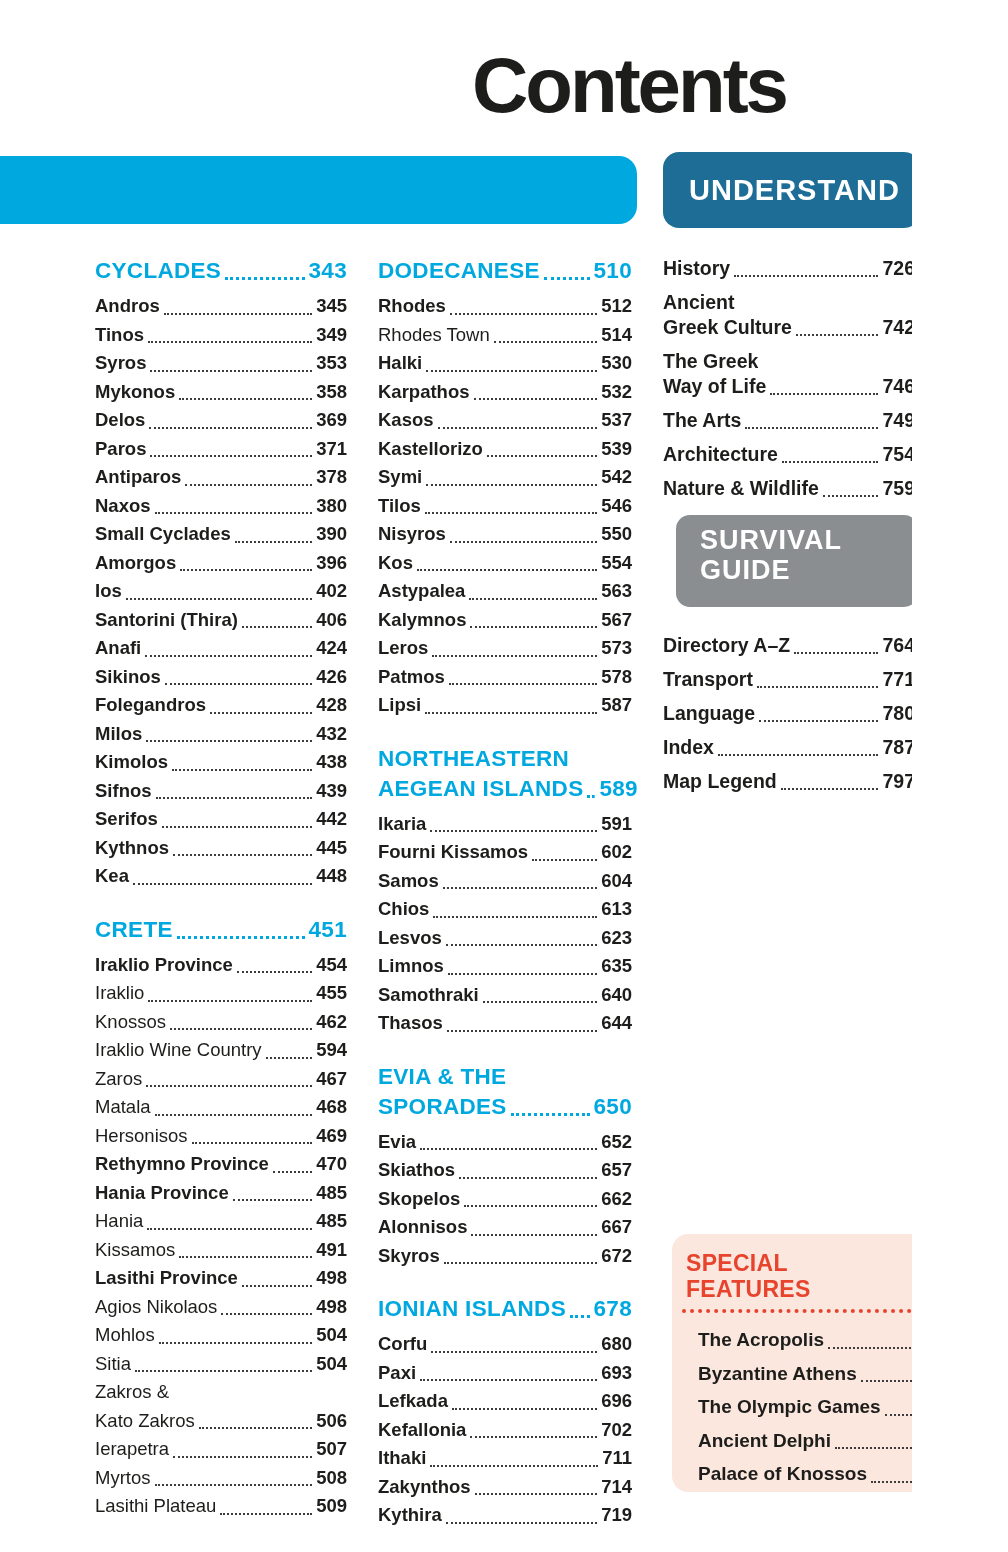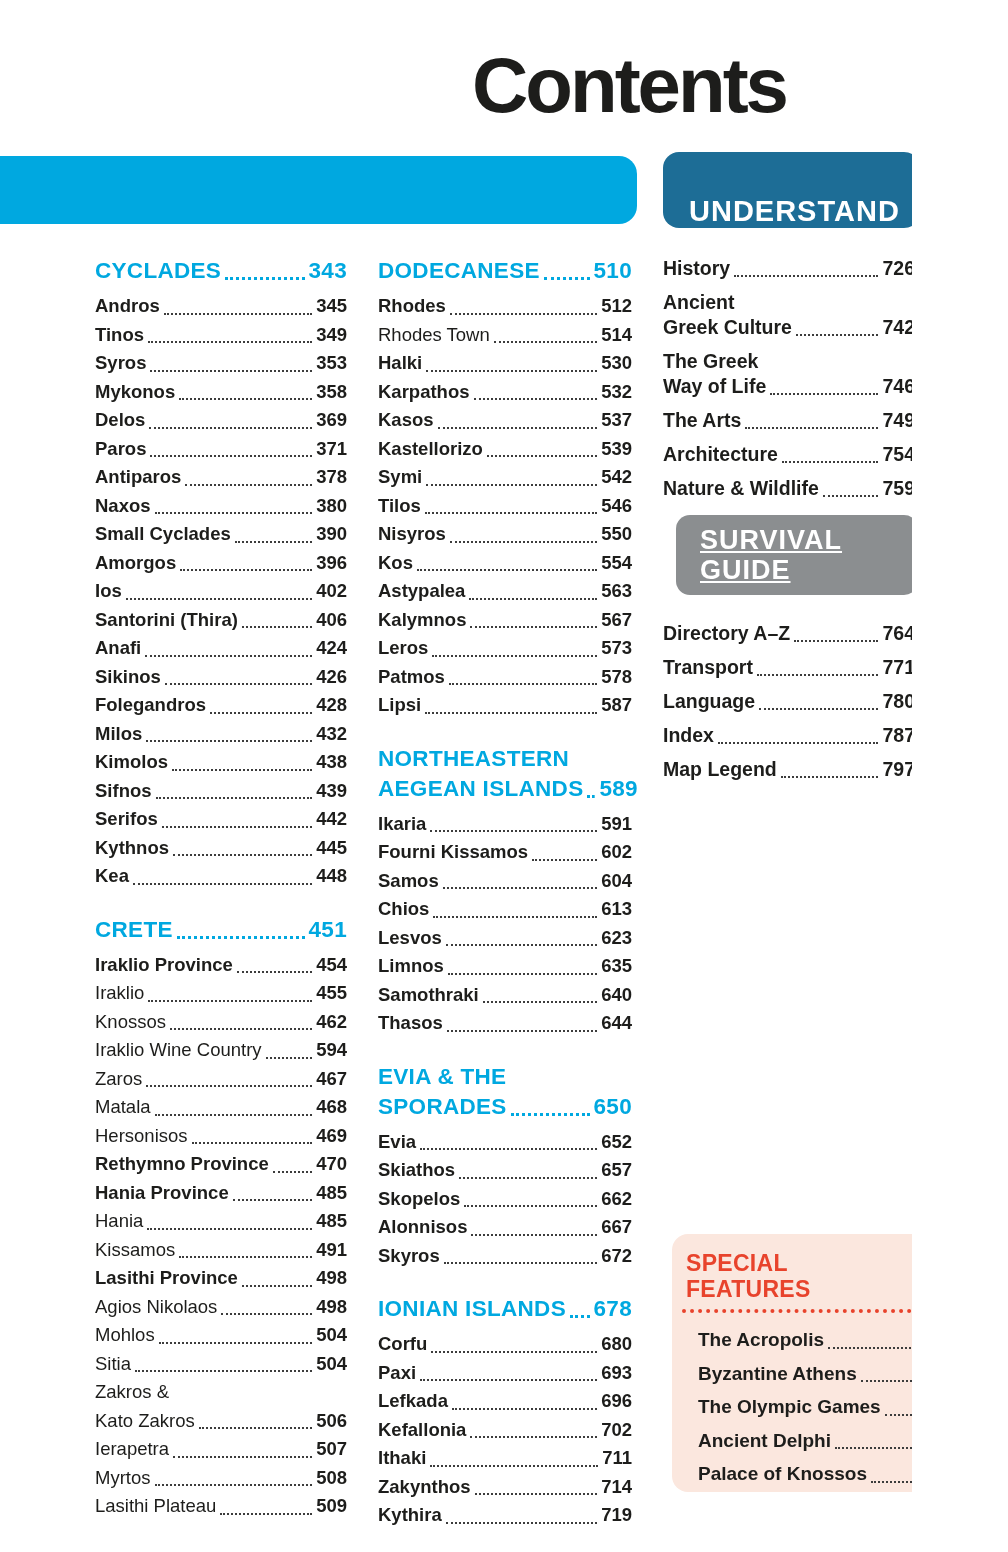--- a/index.html
+++ b/index.html
@@ -16,21 +16,21 @@
   .cyan-bar {
     position:absolute; left:0; top:156px; width:637px; height:68px;
     background:var(--cyan,#00a8e0);
     border-radius:0 18px 18px 0;
   }
 
   .understand-box {
     position:absolute; left:663px; top:152px; width:257px; height:76px;
     background:var(--darkblue,#1d6d96); border-radius:16px;
     color:#fff; font-weight:700; font-size:29px; letter-spacing:1px;
-    display:flex; align-items:flex-end; padding-left:26px;
+    display:flex; align-items:center; padding-left:26px;
   }
 
   .col { position:absolute; top:256px; }
   .col1 { left:95px;  width:252px; }
   .col2 { left:378px; width:254px; }
   .col3 { left:663px; width:252px; }
 
   .section { margin-bottom:24px; }
   .sec-head { color:var(--cyan,#00a8e0); font-weight:700; font-size:22.5px; line-height:30px; letter-spacing:.3px; margin-bottom:6px; }
   .sec-head .pg, .sec-head .lbl { color:var(--cyan,#00a8e0);text-align:right; }
@@ -46,22 +46,21 @@
   .lbl-line { white-space:nowrap; }
 
   
   .r-entry { font-size:19.5px; line-height:25px; margin-bottom:9px; }
   .r-entry .dots { margin-bottom:4px; }
 
   .survival-box {
     width:242px; margin-left:13px; margin-top:14px; margin-bottom:26px;
     background:var(--gray,#8b8e90); border-radius:14px;
     color:#fff; font-weight:700; font-size:27px; line-height:30px; letter-spacing:1px;
-    padding:10px 0 10px 24px;
-    text-decoration:underline;
+    padding:10px 0 22px 24px;
   }
 
   .special-box {
     position:absolute; left:672px; top:1234px; width:336px; height:258px;
     background:var(--pink,#fbe7de); border-radius:16px 0 0 16px;
     padding:16px 0 0 14px;
   }
   .special-title { color:var(--red,#e8432c); font-weight:700; font-size:23px; line-height:26px; letter-spacing:.3px; }
   .special-rule { margin-top:7px; margin-left:-4px; border-bottom:4px dotted var(--red,#e8432c); }
   .special-entries { margin-top:10px; padding-left:12px; width:262px; }

